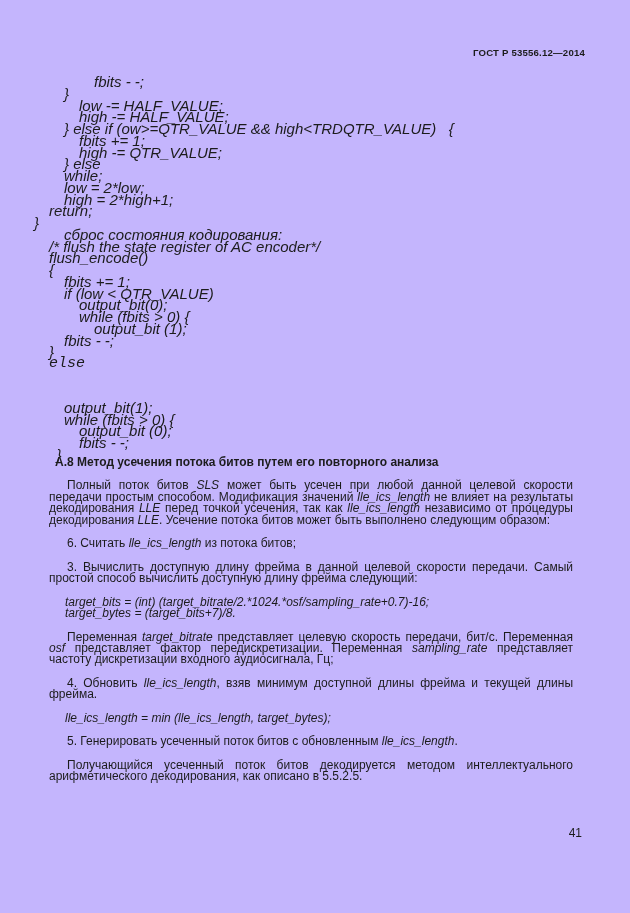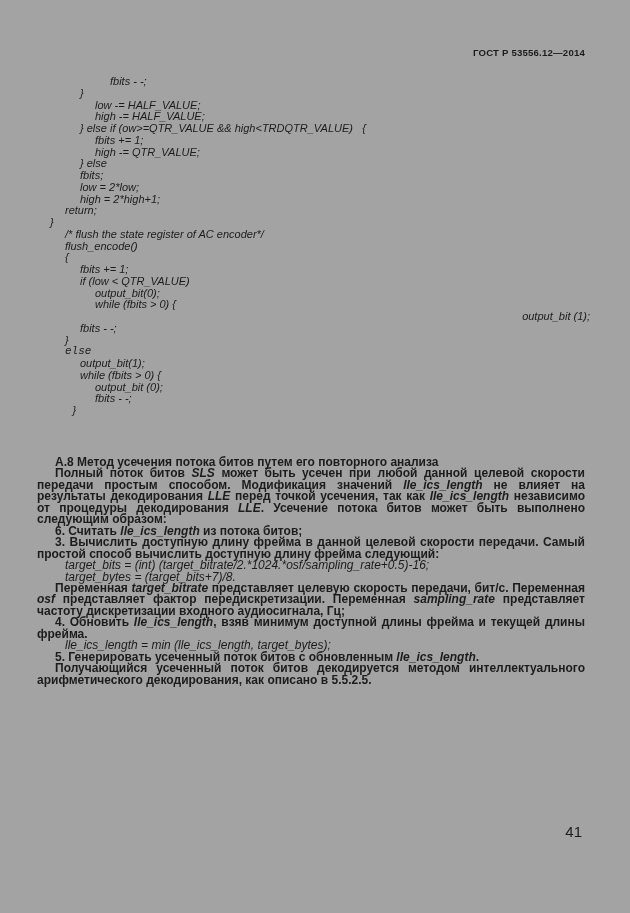--- a/index.html
+++ b/index.html
@@ -5,92 +5,93 @@
   * { box-sizing: border-box; }
   html, body { margin: 0; padding: 0; }
   body {
     width: 630px; height: 913px;
     background: #ffffff;
     font-family: "Liberation Sans", sans-serif;
     color: #1c1c1c;
     position: relative;
     overflow: hidden;
   }
-  .page { position: absolute; inset: 0; background: #a3a3a3; }
+  .page { position: absolute; inset: 0; background: #c4b5fd; }
   .header {
     position: absolute; top: 47px; right: 45px;
     font-size: 9.6px; font-weight: bold; letter-spacing: 0.2px;
   }
   .code {
-    position: absolute; top: 76px; left: 50px; right: 40px;
-    font-size: 11px; font-style: italic;
+    position: absolute; top: 76px; left: 34px; right: 40px;
+    font-size: 15px; font-style: italic;
     line-height: 11.75px;
   }
   .code-line { white-space: pre; }
   .body-text {
     position: absolute; top: 457px; left: 37px; right: 45px;
     font-size: 12px; line-height: 11.45px;
   }
   .heading {
     font-weight: bold; text-indent: 18px; margin: 0 0 0 0;
   }
-  .body-p { margin: 0; text-indent: 18px; text-align: justify; font-weight: bold; }
+  .body-p { margin: 12px; text-indent: 18px; text-align: justify; }
   .formula { margin: 0; text-indent: 28px; font-style: italic; text-align: left; }
   .pageno {
     position: absolute; bottom: 73px; right: 48px;
-    font-size: 15px;
+    font-size: 12px;
   }
   i { font-style: italic; }
 </style>
 </head>
 <body>
 
 <div class="page">
 
   <div class="header">ГОСТ Р 53556.12—2014</div>
 
   <div class="code">
       <div class="code-line" style="padding-left: 60px;">fbits - -;</div>
       <div class="code-line" style="padding-left: 30px;">}</div>
       <div class="code-line" style="padding-left: 45px;">low -= HALF_VALUE;</div>
       <div class="code-line" style="padding-left: 45px;">high -= HALF_VALUE;</div>
       <div class="code-line" style="padding-left: 30px;">} else if (ow&gt;=QTR_VALUE &amp;&amp; high&lt;TRDQTR_VALUE)   {</div>
       <div class="code-line" style="padding-left: 45px;">fbits += 1;</div>
       <div class="code-line" style="padding-left: 45px;">high -= QTR_VALUE;</div>
       <div class="code-line" style="padding-left: 30px;">} else</div>
-      <div class="code-line" style="padding-left: 30px;">fbits;</div>
+      <div class="code-line" style="padding-left: 30px;">while;</div>
       <div class="code-line" style="padding-left: 30px; font-style: italic;">low = 2*low;</div>
       <div class="code-line" style="padding-left: 30px;">high = 2*high+1;</div>
       <div class="code-line" style="padding-left: 15px;">return;</div>
       <div class="code-line" style="padding-left: 0px;">}</div>
+      <div class="code-line" style="padding-left: 30px;">сброс состояния кодирования:</div>
       <div class="code-line" style="padding-left: 15px;">/* flush the state register of AC encoder*/</div>
       <div class="code-line" style="padding-left: 15px;">flush_encode()</div>
       <div class="code-line" style="padding-left: 15px;">{</div>
       <div class="code-line" style="padding-left: 30px;">fbits += 1;</div>
       <div class="code-line" style="padding-left: 30px;">if (low &lt; QTR_VALUE)</div>
       <div class="code-line" style="padding-left: 45px;">output_bit(0);</div>
       <div class="code-line" style="padding-left: 45px;">while (fbits &gt; 0) {</div>
-      <div class="code-line" style="padding-left: 60px; text-align: right;">output_bit (1);</div>
+      <div class="code-line" style="padding-left: 60px;">output_bit (1);</div>
       <div class="code-line" style="padding-left: 30px;">fbits - -;</div>
       <div class="code-line" style="padding-left: 15px;">}</div>
       <div class="code-line" style="padding-left: 15px; font-family: Liberation Mono, monospace;">else</div>
-      <div class="code-line" style="padding-left: 30px;">output_bit(1);</div>
+      <div class="code-line" style="padding-left: 30px; margin-top: 32px;">output_bit(1);</div>
       <div class="code-line" style="padding-left: 30px;">while (fbits &gt; 0) {</div>
       <div class="code-line" style="padding-left: 45px;">output_bit (0);</div>
       <div class="code-line" style="padding-left: 45px;">fbits - -;</div>
       <div class="code-line" style="padding-left: 22.5px;">}</div>
     </div>
 
   <div class="body-text">
     <div class="heading">А.8 Метод усечения потока битов путем его повторного анализа</div>
     <div>
         <p class="body-p"><span>Полный поток битов </span><i>SLS</i><span> может быть усечен при любой данной целевой скорости передачи простым способом. Модификация значений </span><i>lle_ics_length</i><span> не влияет на результаты декодирования </span><i>LLE</i><span> перед точкой усечения, так как </span><i>lle_ics_length</i><span> независимо от процедуры декодирования </span><i>LLE</i><span>. Усечение потока битов может быть выполнено следующим образом:</span></p>
         <p class="body-p"><span>6. Считать </span><i>lle_ics_length</i><span> из потока битов;</span></p>
         <p class="body-p"><span>3. Вычислить доступную длину фрейма в данной целевой скорости передачи. Самый простой способ вычислить доступную длину фрейма следующий:</span></p>
-        <p class="formula"><span>target_bits = (int) (target_bitrate/2.*1024.*osf/sampling_rate+0.5)-16;</span></p>
+        <p class="formula"><span>target_bits = (int) (target_bitrate/2.*1024.*osf/sampling_rate+0.7)-16;</span></p>
         <p class="formula"><span>target_bytes = (target_bits+7)/8.</span></p>
         <p class="body-p"><span>Переменная </span><i>target_bitrate</i><span> представляет целевую скорость передачи, бит/с. Переменная </span><i>osf</i><span> представляет фактор передискретизации. Переменная </span><i>sampling_rate</i><span> представляет частоту дискретизации входного аудиосигнала, Гц;</span></p>
         <p class="body-p"><span>4. Обновить </span><i>lle_ics_length</i><span>, взяв минимум доступной длины фрейма и текущей длины фрейма.</span></p>
         <p class="formula"><span>lle_ics_length = min (lle_ics_length, target_bytes);</span></p>
         <p class="body-p"><span>5. Генерировать усеченный поток битов с обновленным </span><i>lle_ics_length</i><span>.</span></p>
         <p class="body-p"><span>Получающийся усеченный поток битов декодируется методом интеллектуального арифметического декодирования, как описано в 5.5.2.5.</span></p>
       </div>
   </div>
 
   <div class="pageno">41</div>

